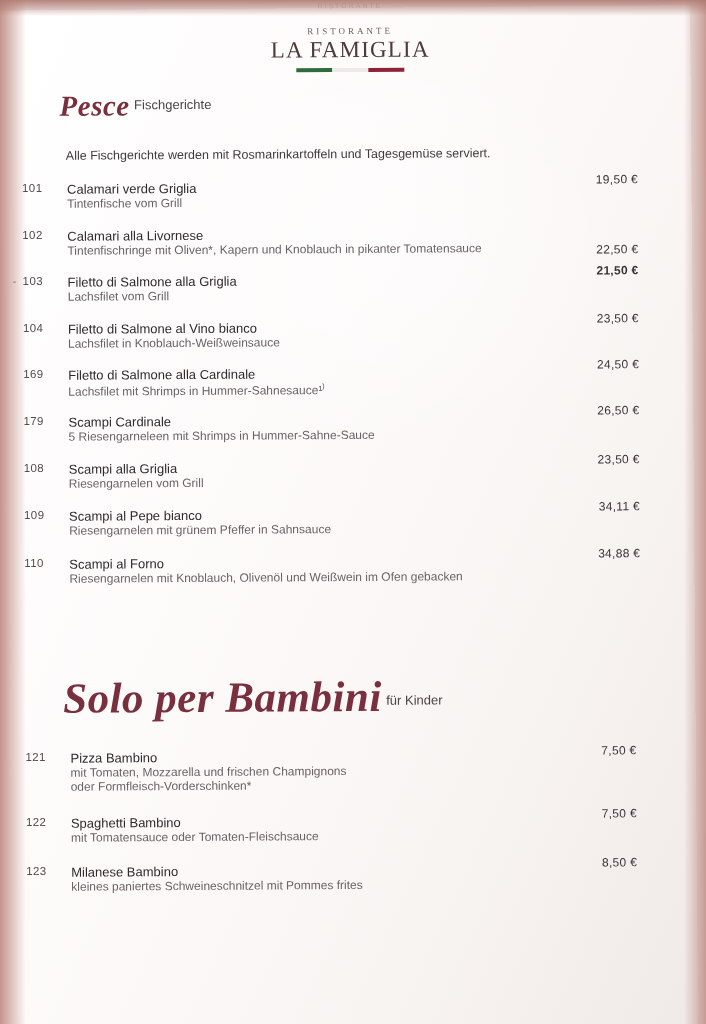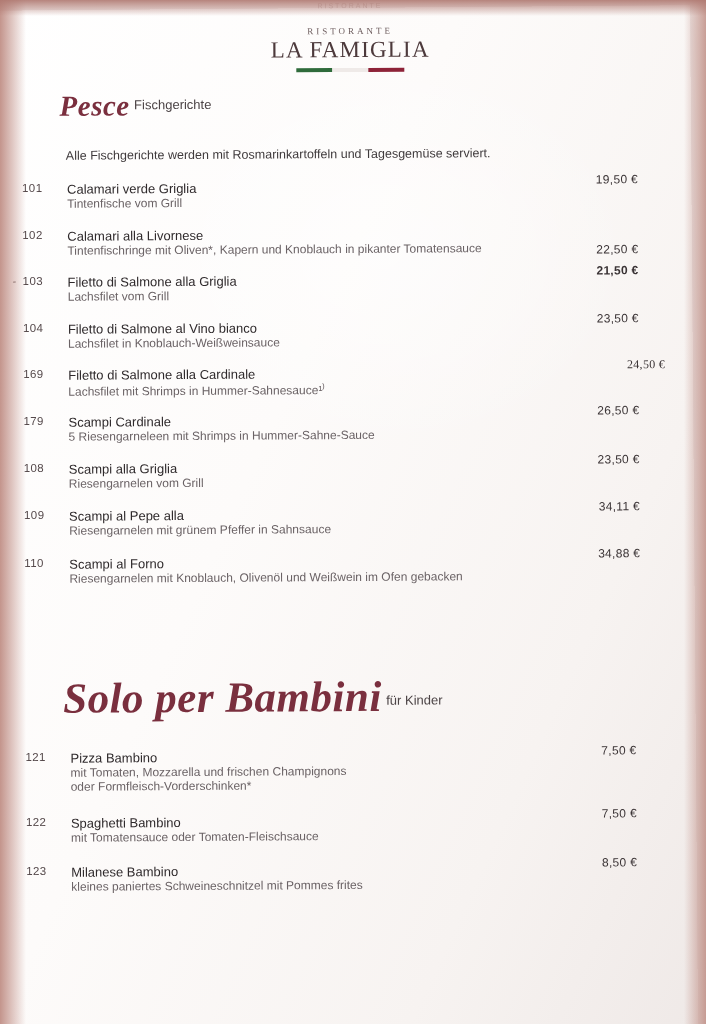--- a/index.html
+++ b/index.html
@@ -243,40 +243,40 @@
       <span class="num">104</span>
       <span class="name">Filetto di Salmone al Vino bianco</span>
       <span class="desc">Lachsfilet in Knoblauch-Weißweinsauce</span>
       <span class="price" style="left:530px; top:-7px;">23,50 €</span>
     </div>
 
     <div class="item" style="top:366px;">
       <span class="num">169</span>
       <span class="name">Filetto di Salmone alla Cardinale</span>
       <span class="desc">Lachsfilet mit Shrimps in Hummer-Sahnesauce¹⁾</span>
-      <span class="price" style="left:556px; top:-7px;font-family:Liberation Serif, serif;">24,50 €</span>
+      <span class="price" style="left:530px; top:-7px;">24,50 €</span>
     </div>
 
     <div class="item" style="top:413px;">
       <span class="num">179</span>
       <span class="name">Scampi Cardinale</span>
       <span class="desc">5 Riesengarneleen mit Shrimps in Hummer-Sahne-Sauce</span>
       <span class="price" style="left:530px; top:-8px;">26,50 €</span>
     </div>
 
     <div class="item" style="top:460px;">
       <span class="num">108</span>
       <span class="name">Scampi alla Griglia</span>
       <span class="desc">Riesengarnelen vom Grill</span>
       <span class="price" style="left:530px; top:-6px;">23,50 €</span>
     </div>
 
     <div class="item" style="top:507px;">
       <span class="num">109</span>
-      <span class="name">Scampi al Pepe alla</span>
+      <span class="name">Scampi al Pepe bianco</span>
       <span class="desc">Riesengarnelen mit grünem Pfeffer in Sahnsauce</span>
       <span class="price" style="left:530px; top:-6px;">34,11 €</span>
     </div>
 
     <div class="item" style="top:555px;">
       <span class="num">110</span>
       <span class="name">Scampi al Forno</span>
       <span class="desc">Riesengarnelen mit Knoblauch, Olivenöl  und Weißwein im Ofen gebacken</span>
       <span class="price" style="left:530px; top:-7px;">34,88 €</span>
     </div>

